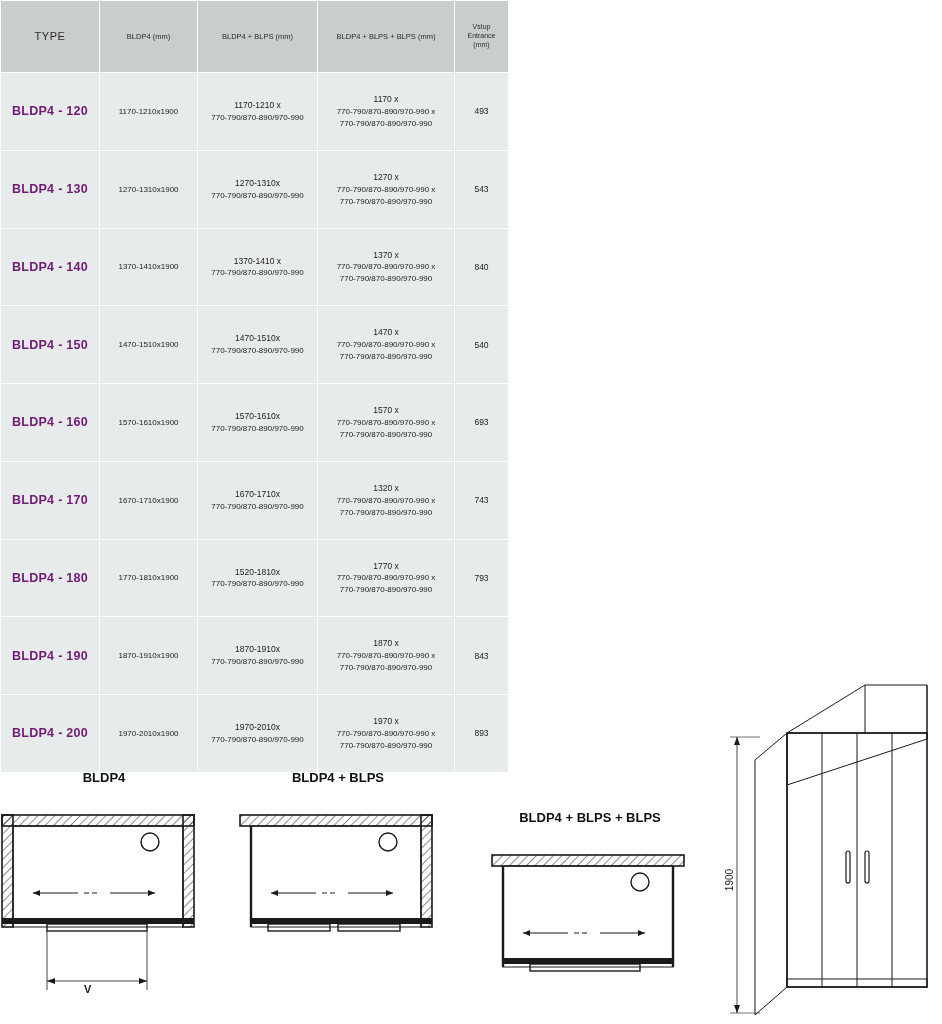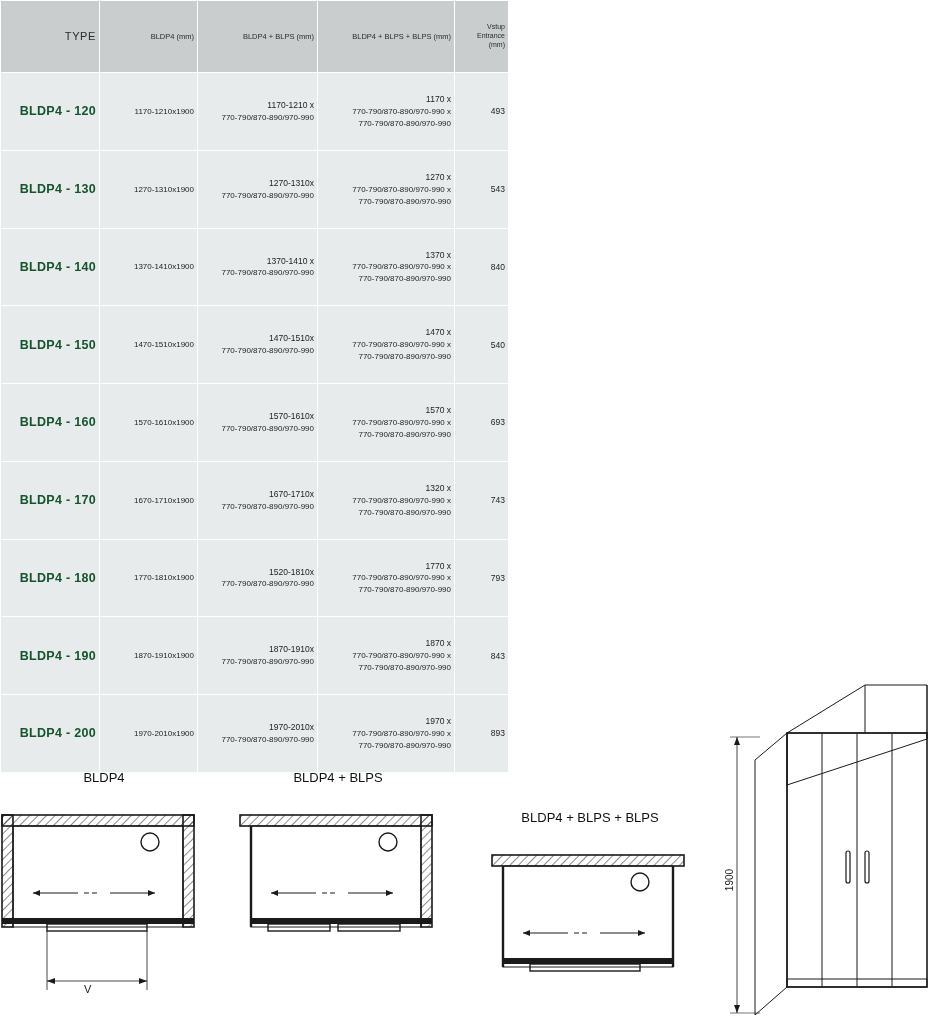--- a/index.html
+++ b/index.html
@@ -16,55 +16,55 @@
   
   .spec-table {
     position: absolute;
     left: 0; top: 0;
     width: 508px;
     border-collapse: collapse;
     table-layout: fixed;
   }
   .spec-table td, .spec-table th {
     border: 1px solid #ffffff;
-    text-align: right;
+    text-align: center;
     vertical-align: middle;
     padding: 20px 3px;
   }
   .spec-table thead th {
     background: #c9cdcd;
     color: #2b2b2b;
     font-weight: normal;
     height: 72px;
     line-height: 1.25;
   }
   .th-type { font-size: 11px; letter-spacing: .6px; }
   .th-small { font-size: 7.5px; }
   .th-entrance { font-size: 7px; line-height: 1.6; }
 
   .spec-table tbody tr { height: 68px; }
   .spec-table tbody td { background: #e8ebeb; }
   .col-type {
-    font-size: 12.5px; font-weight: bold; color: #14532d;
+    font-size: 12.5px; font-weight: bold; color: #701a75;
     letter-spacing: .3px;
   }
   .col-a { font-size: 8px; color: #222; }
   .col-b, .col-c { font-size: 8px; color: #222; line-height: 1.5; }
   .col-b .big, .col-c .big { font-size: 8.5px; }
   .col-d { font-size: 8.5px; color: #222; margin-top: 44px; }
 
   
   .w1 { width: 99px; }
   .w2 { width: 98px; }
   .w3 { width: 120px; }
   .w4 { width: 137px; margin-top: 12px; }
   .w5 { width: 54px; }
 
   
-  .diagrams { position: absolute; left: 0; top: 770px; width: 720px; height: 254px; }
+  .diagrams { position: absolute; left: 0; top: 770px; width: 720px; height: 254px; font-weight: bold; }
   .diagram { position: absolute; top: 0; }
   .diagram .caption {
     font-size: 13px; color: #111; text-align: center;
     width: 100%; margin: 0; padding: 0;
   }
   .d1 { left: 0px;   width: 208px; }
   .d2 { left: 238px; width: 200px; }
   .d3 { left: 490px; width: 200px; margin-top: 40px; }
 
   .right-view { position: absolute; left: 715px; top: 675px; width: 227px; height: 349px; }

